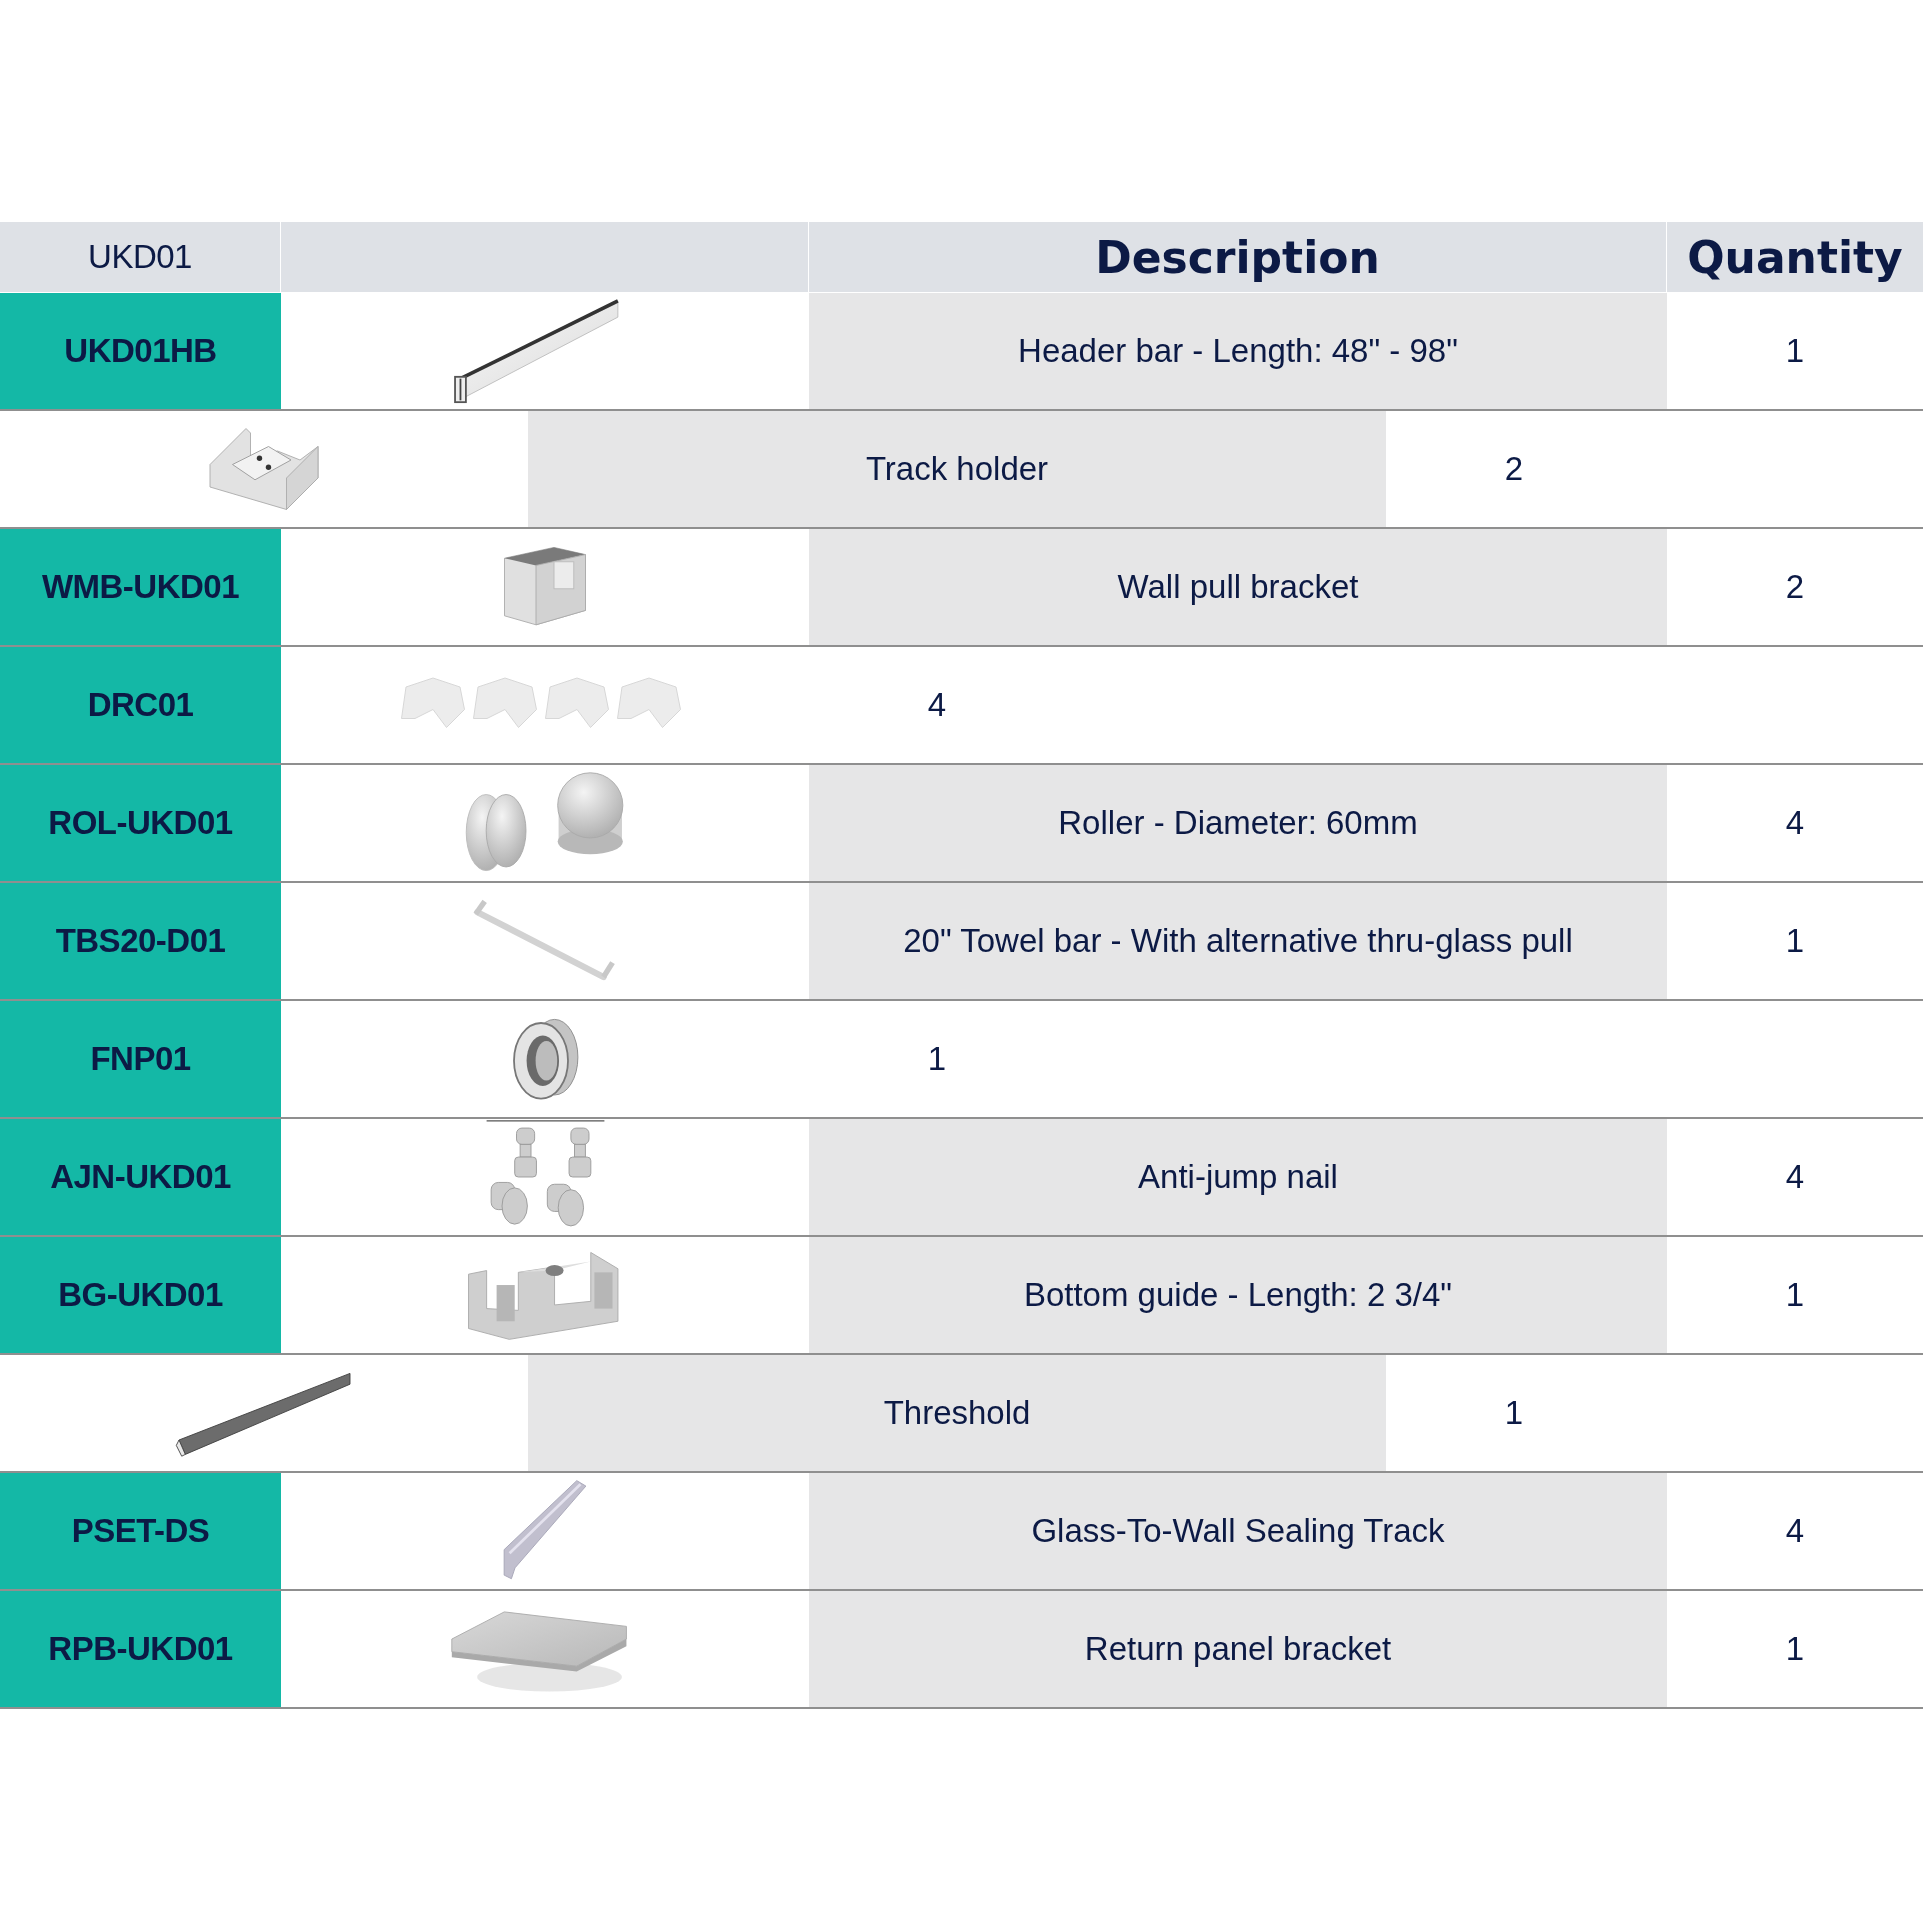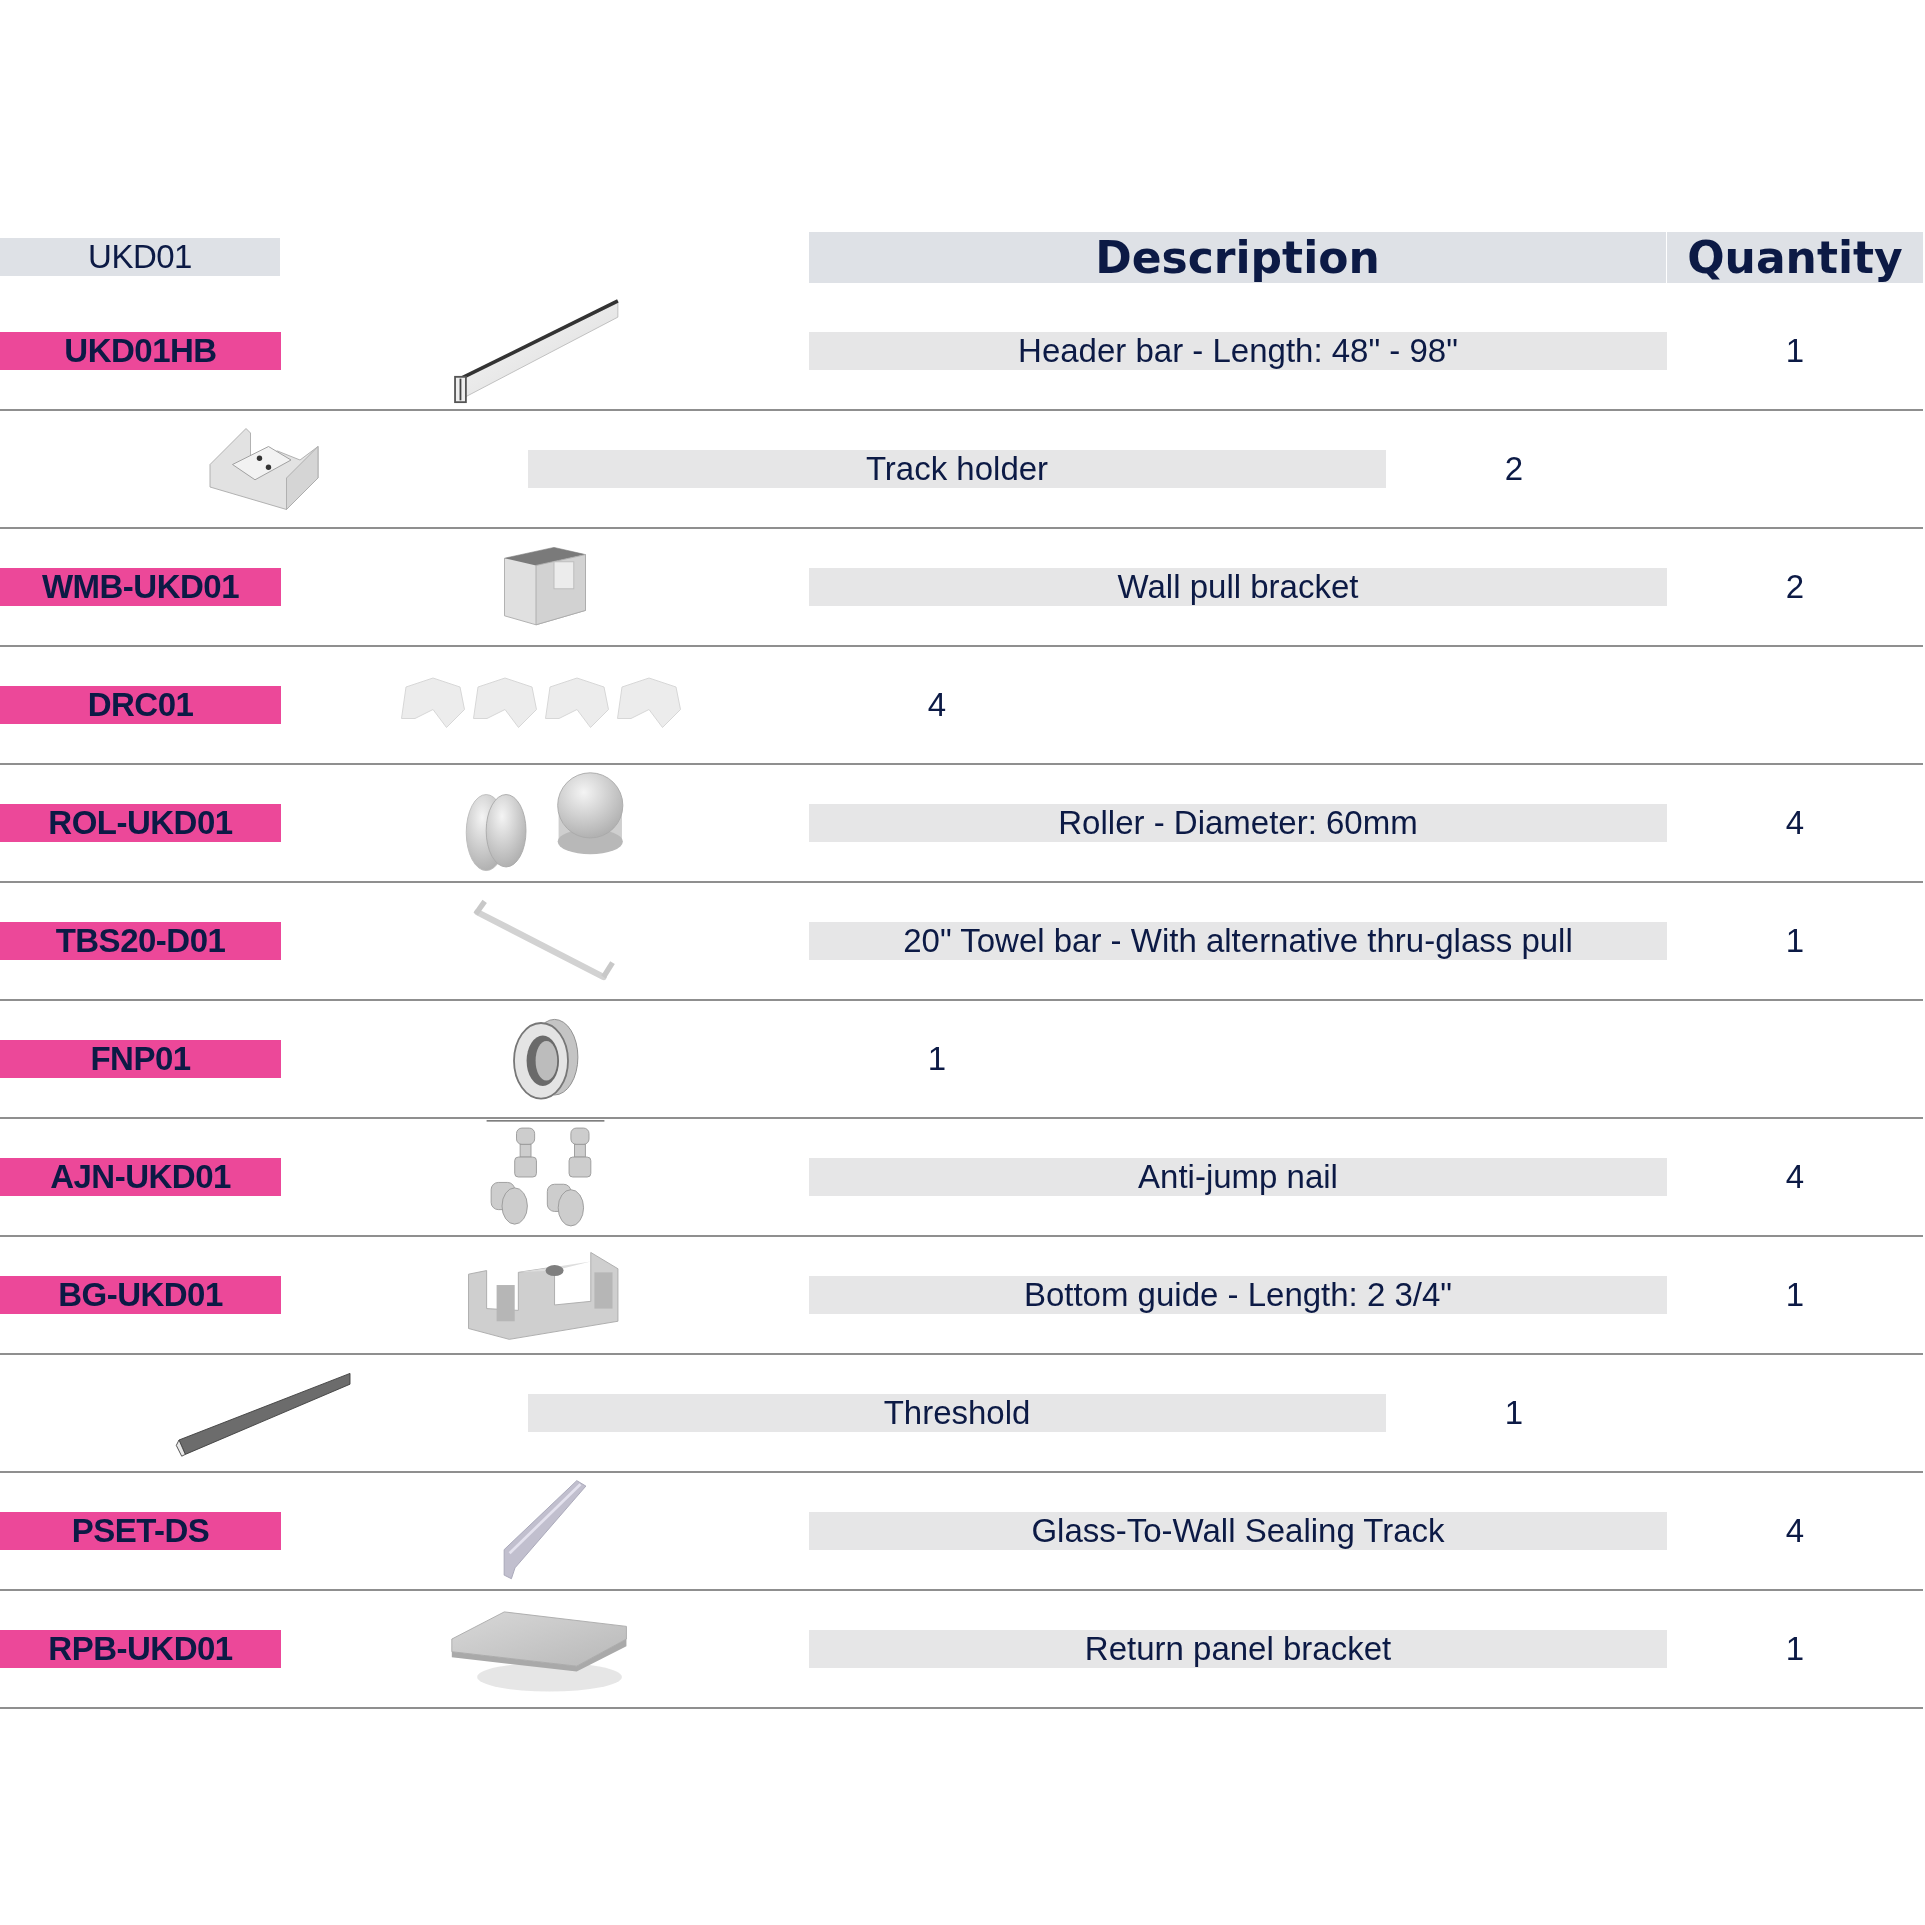--- a/index.html
+++ b/index.html
@@ -1,22 +1,22 @@
 <!DOCTYPE html>
 <html style="font-size:14.5px"><head>
   <meta charset="utf-8">
   <style>
     html, body { margin: 0; padding: 0; background: #ffffff; }
     body { width: 1926px; height: 1926px; position: relative; overflow: hidden;
            font-family: "Liberation Sans", sans-serif; color: #0c1a45; }
     .tbl { position: absolute; left: 0; top: 222px; width: 1923px; }
-    .row { display: flex; height: 118px; border-bottom: 2.7px solid #8f8f8f; box-sizing: border-box; align-items: center; }
+    .row { display: flex; height: 118px; border-bottom: 2.7px solid #8f8f8f; box-sizing: border-box; }
     .row.head { height: 71px; border-bottom: 1.8px solid #ffffff; }
     .cell { display: flex; align-items: center; justify-content: center; box-sizing: border-box; }
-    .c-code { width: 281px; background: #ec4899; font-weight: bold; font-size: 33px; letter-spacing: -0.5px; }
+    .c-code { width: 281px; background: #14b8a6; font-weight: bold; font-size: 33px; letter-spacing: -0.5px; }
     .c-img  { width: 528px; background: #ffffff; }
     .c-desc { width: 858px; background: #e6e6e7; font-size: 33px; }
     .c-qty  { width: 256px; background: #ffffff; font-size: 33px; }
     .head .cell { background: #dee1e6; border-right: 1.8px solid #ffffff; }
     .head .cell:last-child { border-right: none; }
     .head .c-code { font-weight: normal; font-size: 33px; }
     .head .c-desc, .head .c-qty { font-family: "DejaVu Sans", sans-serif; font-weight: bold; font-size: 44px; }
     svg { display: block; }
   </style>
 </head>

